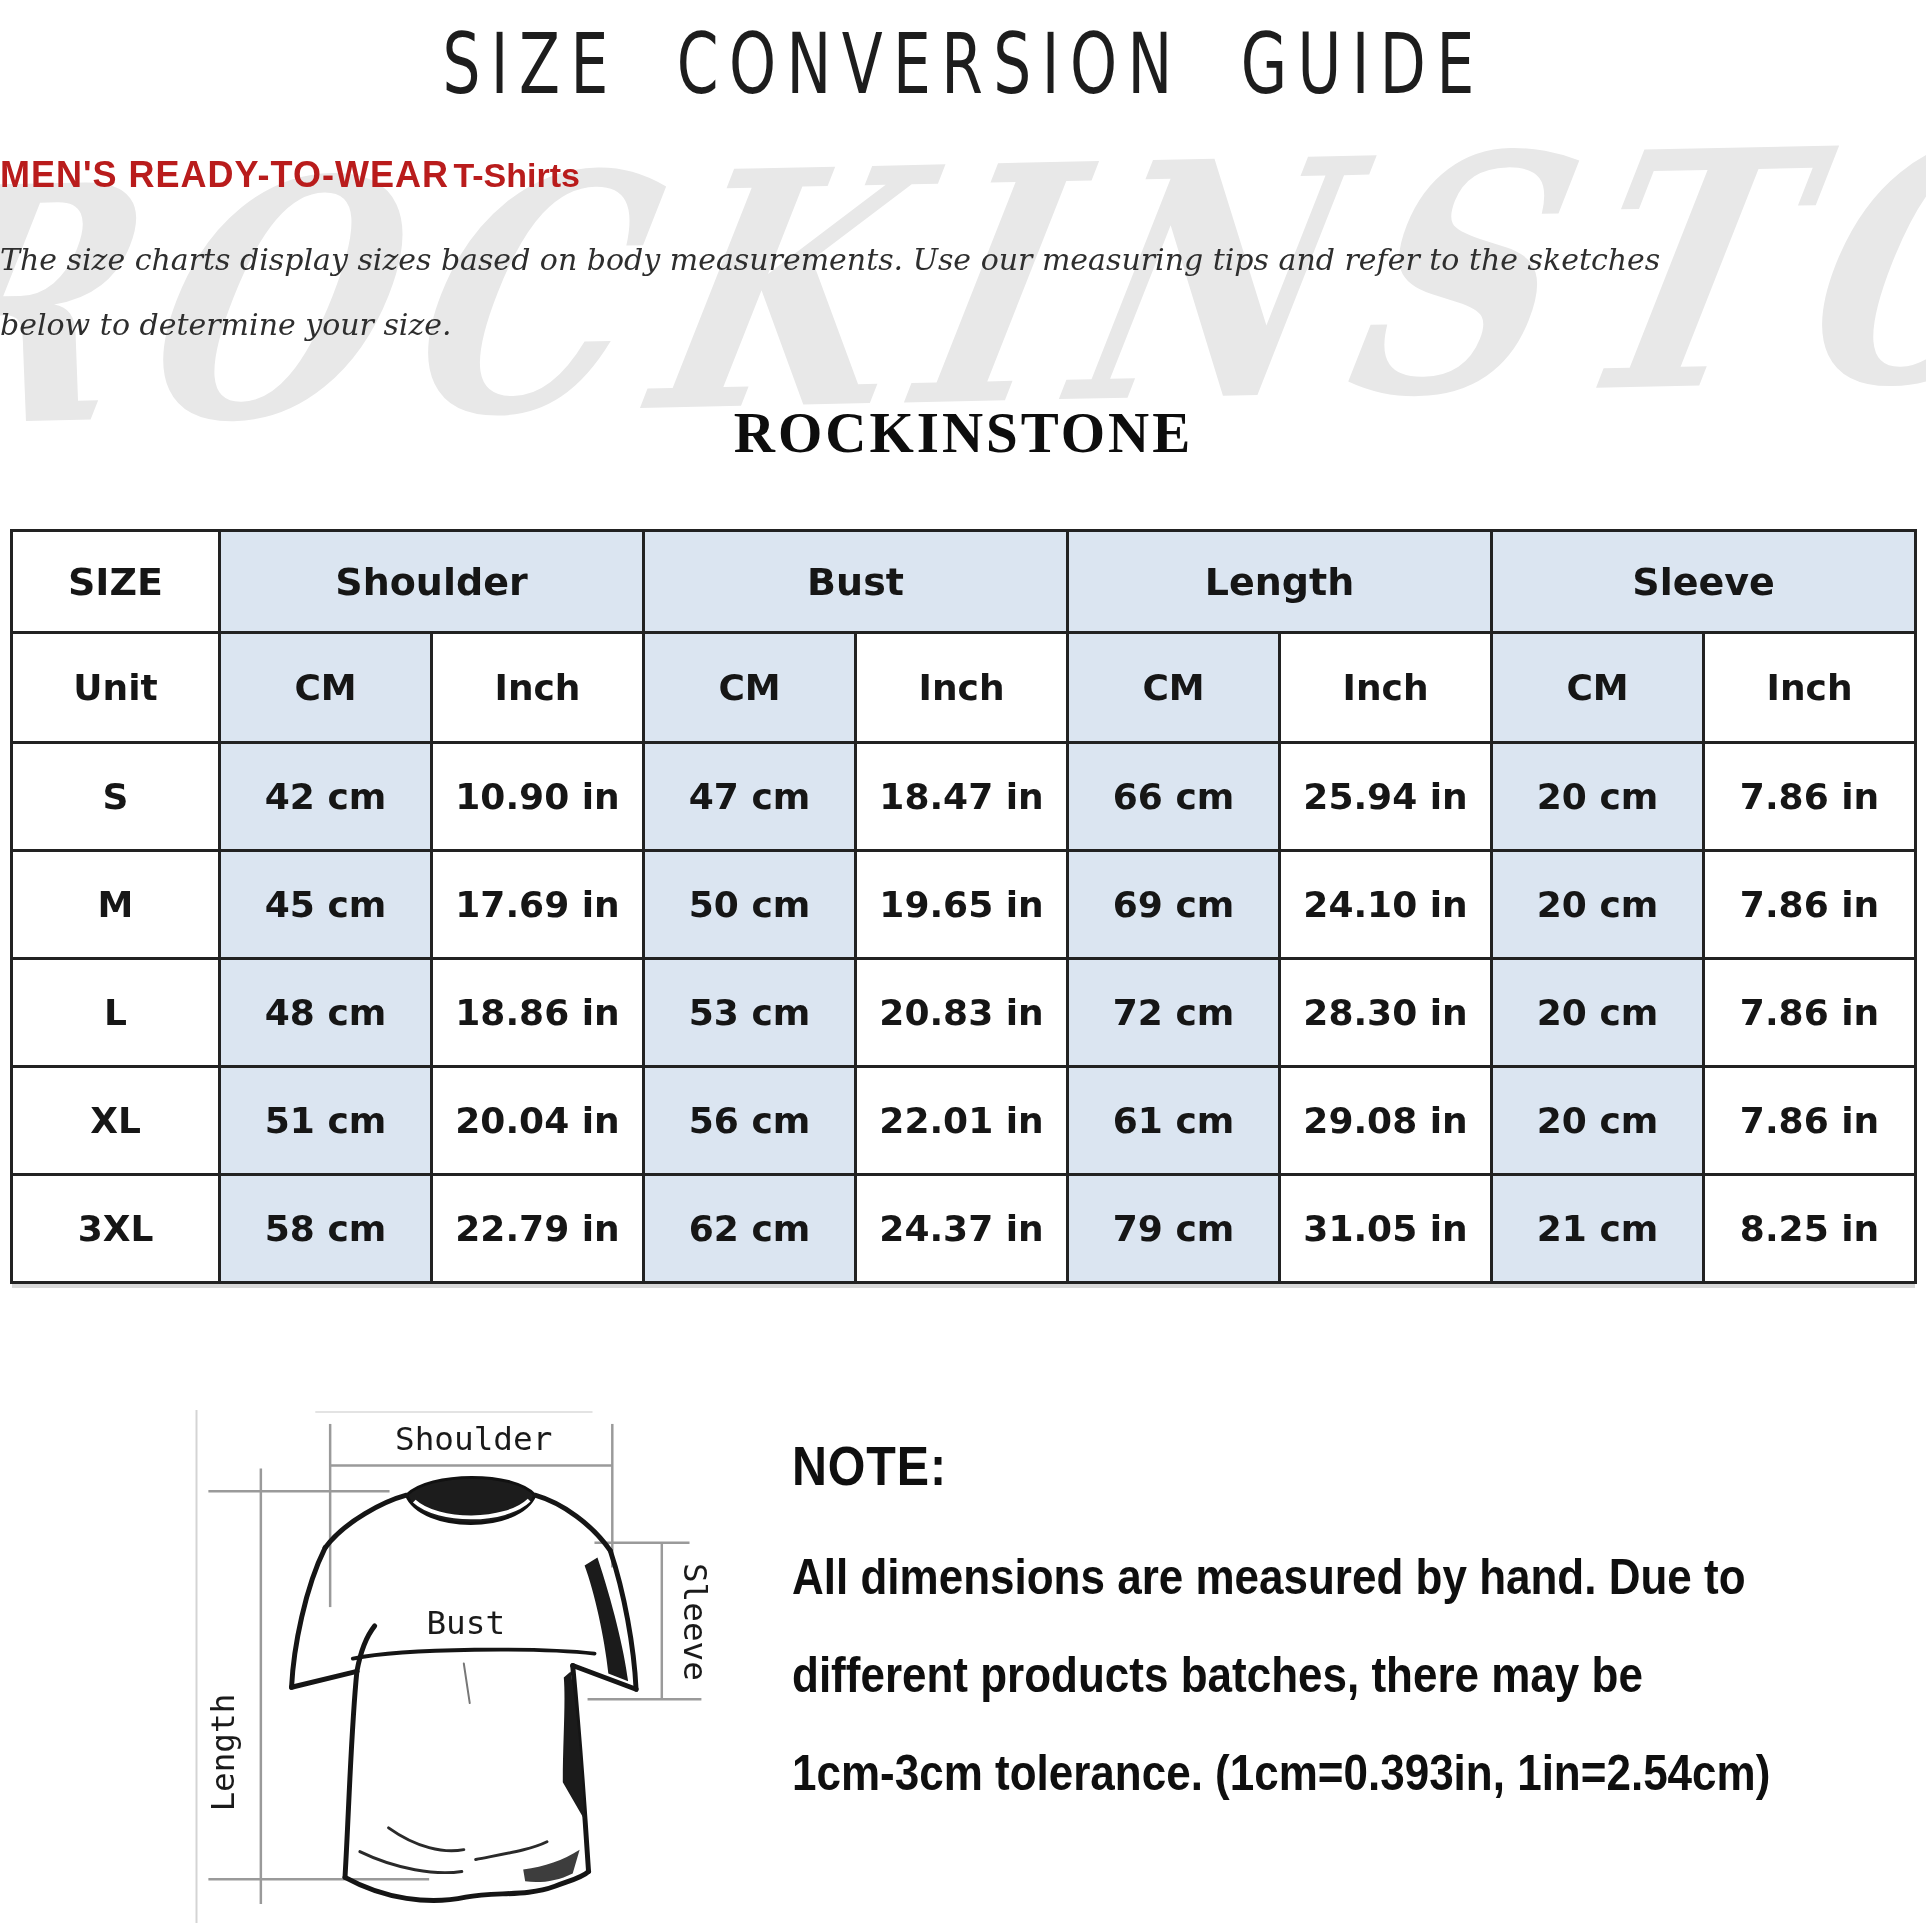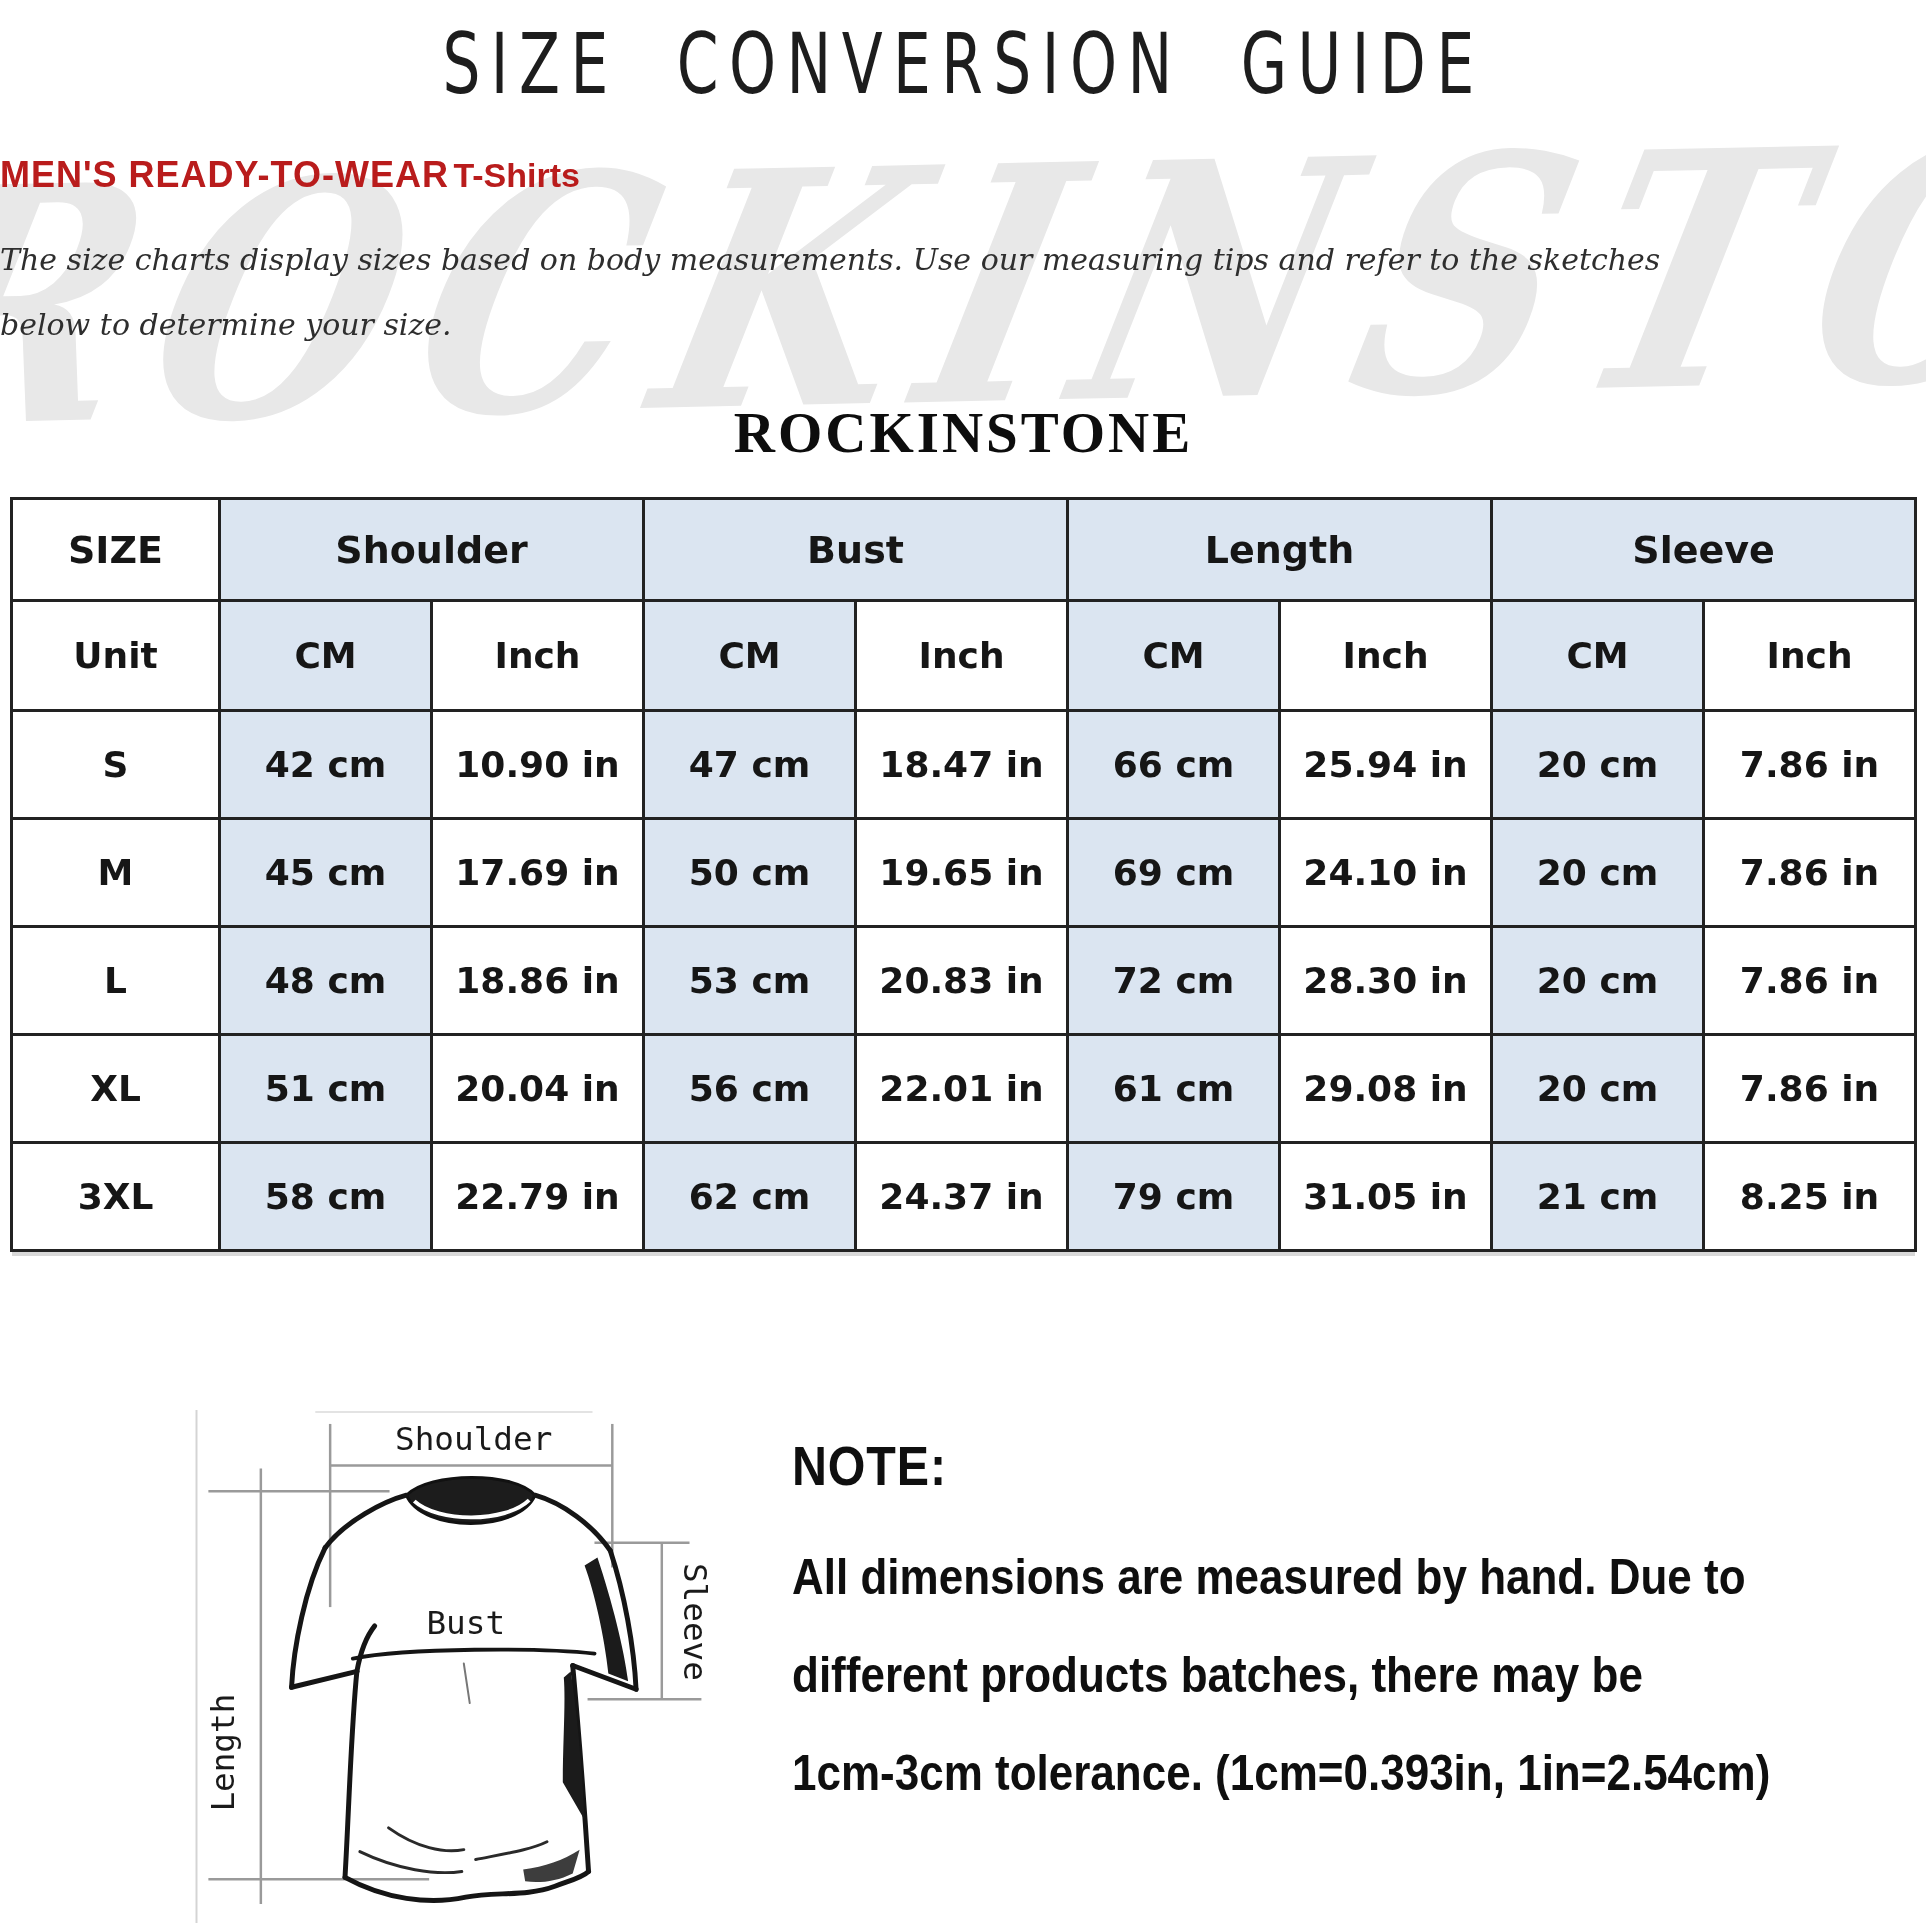--- a/index.html
+++ b/index.html
@@ -25,21 +25,21 @@
   .subtitle .st-prod{font-size:34px;letter-spacing:0;}
   .desc{left:0;width:100%;text-align:left;font-family:"DejaVu Serif",serif;
     font-style:italic;font-size:30px;color:#2e2e2e;}
   .desc1{top:242px;}
   .desc2{top:307px;}
   .brand{top:400px;left:0;width:100%;text-align:center;
     font-family:"Liberation Serif",serif;font-weight:bold;font-size:57px;
     letter-spacing:3px;color:#0d0d0d;}
 
   
-  .size-table{position:absolute;z-index:1;left:10px;top:497px;width:1907px;
+  .size-table{position:absolute;z-index:1;left:10px;top:529px;width:1907px;
     border-collapse:collapse;table-layout:fixed;background:#fff;
     box-shadow:0 6px 0 -2px #d8d8d8;}
   .size-table td{border:3px solid #222222;text-align:center;vertical-align:middle;
     font-family:"DejaVu Sans",sans-serif;font-weight:bold;font-size:36px;color:#161616;
     padding:0;overflow:hidden;}
   .size-table .group-row td{height:99px;font-size:38px;}
   .size-table .unit-row td{height:107px;}
   .size-table tbody td{height:105px;}
   .blue{background:#dbe5f1;}
 

